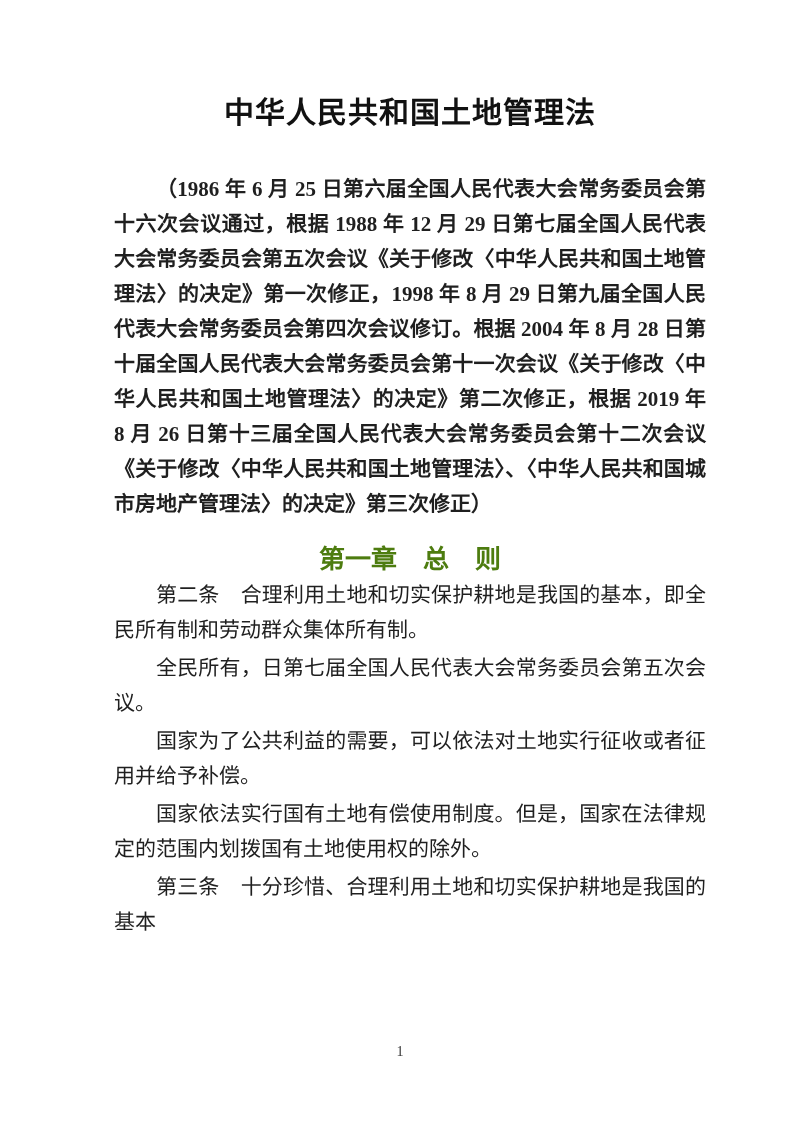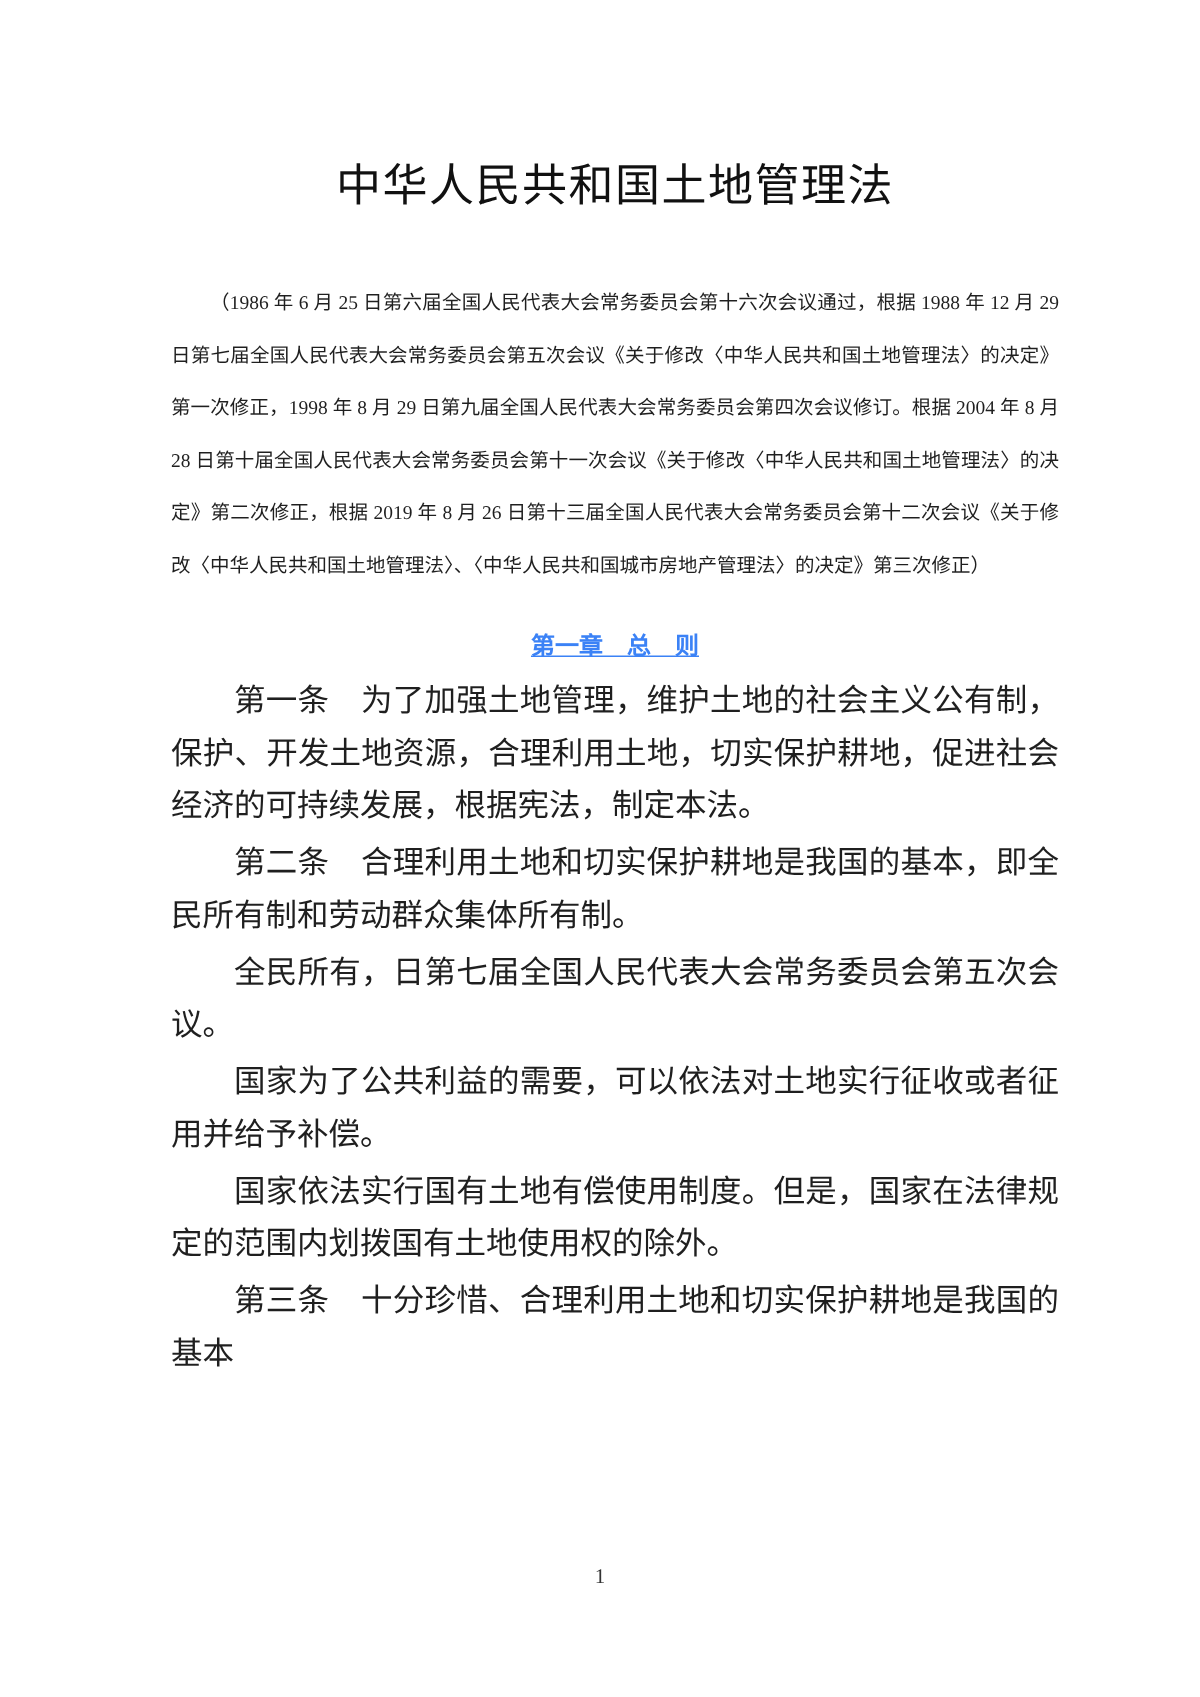--- a/index.html
+++ b/index.html
@@ -17,45 +17,45 @@
     color: #1f1f1f;
     box-sizing: border-box;
   }
   .content {
     position: absolute;
     left: 114px;
     top: 0;
     width: 592px;
   }
   .doc-title {
-    margin: 12px;
+    margin: 0;
     padding-top: 96px;
     font-size: 30px;
     line-height: 34px;
-    font-weight: 400;
+    font-weight: 700;
     text-align: center;
     color: #111111;
     letter-spacing: 1px;
   }
   .preamble {
     margin: 42px 0 0 0;
-    font-size: 13px;
+    font-size: 21px;
     line-height: 35px;
     text-indent: 2em;
     text-align: justify;
     text-justify: inter-ideograph;
+    font-weight: bold;
   }
   .chapter-heading {
     margin: 22px 0 0 0;
-    font-size: 16px;
+    font-size: 26px;
     line-height: 31px;
     font-weight: 700;
     text-align: center;
-    color: #3b82f6;
-    text-decoration: underline;
+    color: #4d7c0f;
   }
   .body-para {
     margin: 3px 0 0 0;
     font-size: 21px;
     line-height: 35px;
     text-indent: 2em;
     text-align: justify;
     text-justify: inter-ideograph;
   }
   .page-number {
@@ -74,21 +74,20 @@
 
 <div class="page">
   <div class="content">
 
     <h1 class="doc-title">中华人民共和国土地管理法</h1>
 
     <p class="preamble">（1986 年 6 月 25 日第六届全国人民代表大会常务委员会第十六次会议通过，根据 1988 年 12 月 29 日第七届全国人民代表大会常务委员会第五次会议《关于修改〈中华人民共和国土地管理法〉的决定》第一次修正，1998 年 8 月 29 日第九届全国人民代表大会常务委员会第四次会议修订。根据 2004 年 8 月 28 日第十届全国人民代表大会常务委员会第十一次会议《关于修改〈中华人民共和国土地管理法〉的决定》第二次修正，根据 2019 年 8 月 26 日第十三届全国人民代表大会常务委员会第十二次会议《关于修改〈中华人民共和国土地管理法〉、〈中华人民共和国城市房地产管理法〉的决定》第三次修正）</p>
 
     <h2 class="chapter-heading">第一章　总　则</h2>
 
-    <p class="body-para">第一条　为了加强土地管理，维护土地的社会主义公有制，保护、开发土地资源，合理利用土地，切实保护耕地，促进社会经济的可持续发展，根据宪法，制定本法。</p>
 
     <p class="body-para">第二条　合理利用土地和切实保护耕地是我国的基本，即全民所有制和劳动群众集体所有制。</p>
 
     <p class="body-para">全民所有，日第七届全国人民代表大会常务委员会第五次会议。</p>
 
 
     <p class="body-para">国家为了公共利益的需要，可以依法对土地实行征收或者征用并给予补偿。</p>
 
     <p class="body-para">国家依法实行国有土地有偿使用制度。但是，国家在法律规定的范围内划拨国有土地使用权的除外。</p>
 

